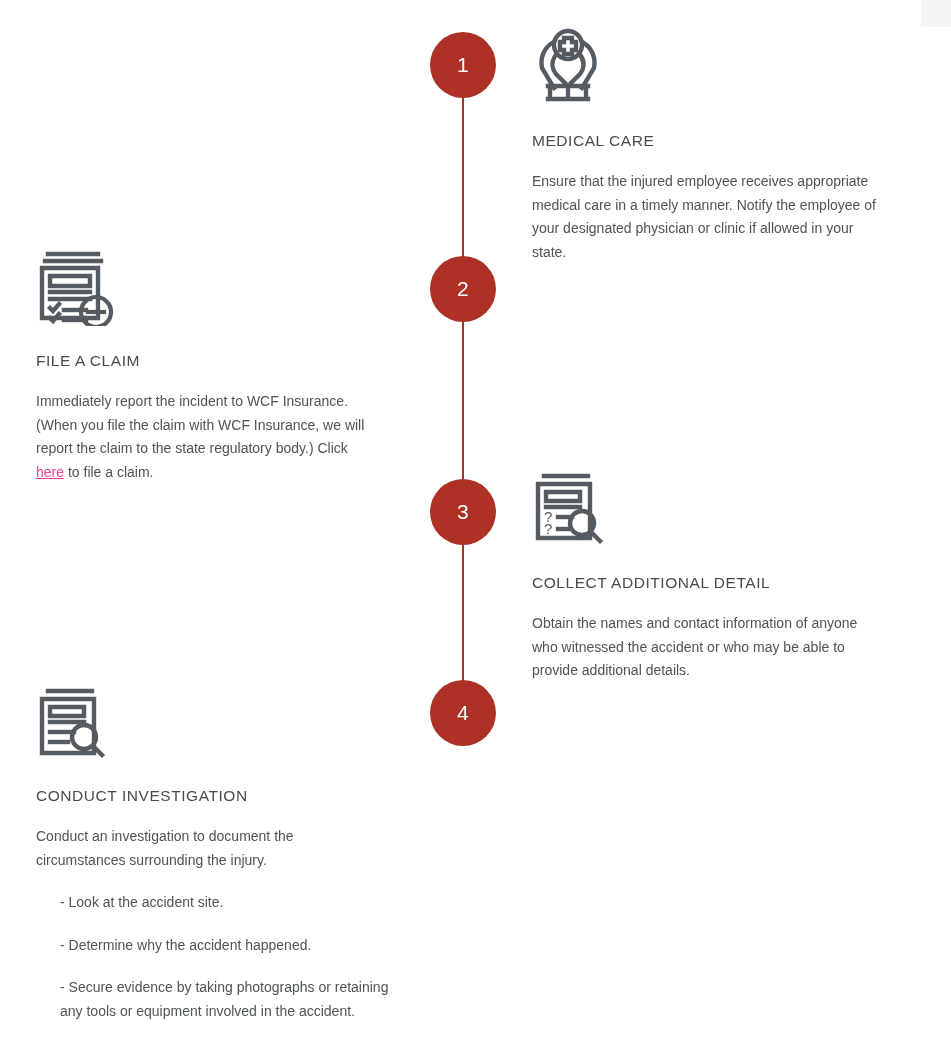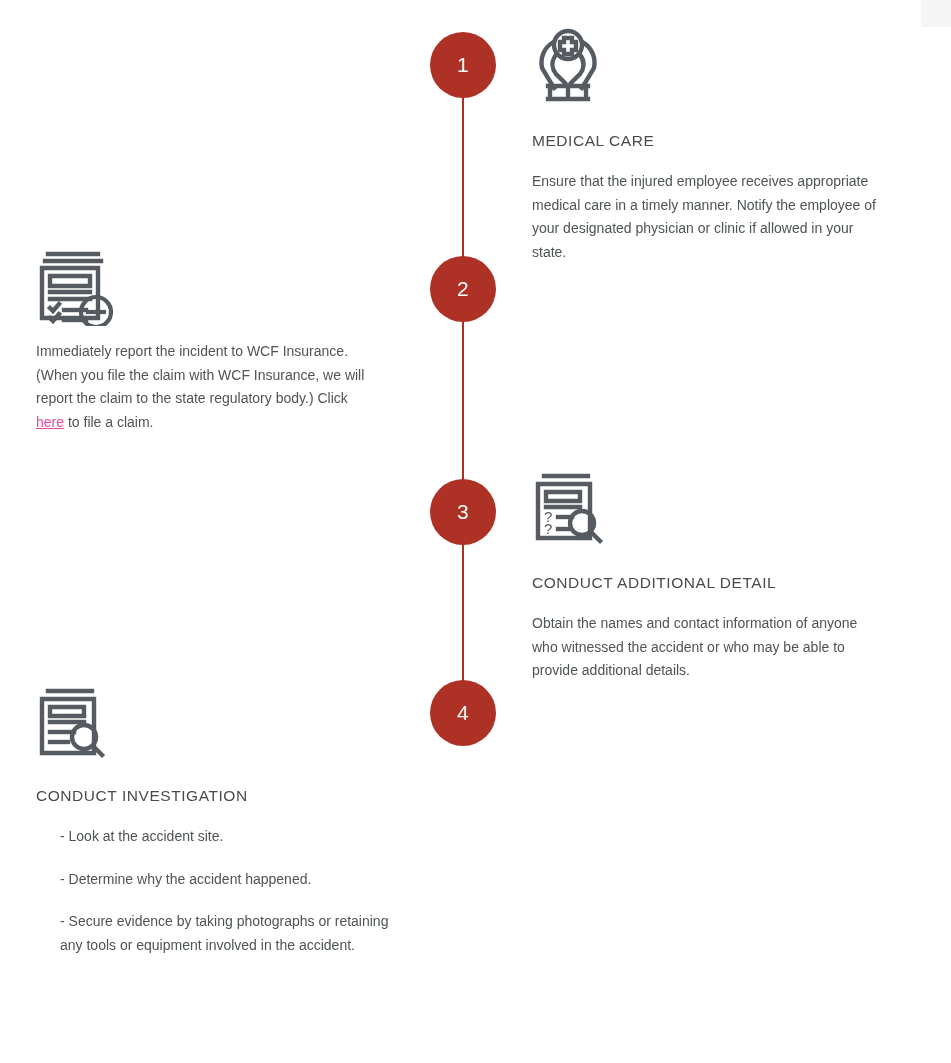--- a/index.html
+++ b/index.html
@@ -163,20 +163,21 @@
         <path d="M14 68 l3 3 l6 -7"></path>
         <path d="M28 60 h22"></path>
         <path d="M28 70 h22"></path>
       </g>
       <g class="icon-stroke">
         <circle cx="60" cy="62" r="15" stroke-width="4.2"></circle>
         <path d="M52 62 h16" stroke-width="4.2"></path>
       </g>
     </svg>
   </span>
+  <h3 class="step-title">FILE A CLAIM</h3>
   <p class="step-text"><span>Immediately report the incident to WCF Insurance. (When you file the claim with WCF Insurance, we will report the claim to the state regulatory body.) Click </span><a class="inline-link">here</a><span> to file a claim.</span></p>
 </div>
 
 <div class="step-block right block-3">
   <span class="step-icon">
     <svg width="74" height="74" viewBox="0 0 74 74">
       <g class="icon-stroke">
         <path d="M12 4 h44"></path>
         <path d="M6 12 h52 v54 h-52 z"></path>
         <path d="M14 20 h34 v9 h-34 z"></path>
@@ -189,21 +190,21 @@
       <g class="icon-stroke" stroke-width="3.2">
         <path d="M26 45 h14"></path>
         <path d="M26 57 h10"></path>
       </g>
       <g class="icon-stroke" stroke-width="6">
         <circle cx="50" cy="51" r="12"></circle>
         <path d="M59 60 l9 9"></path>
       </g>
     </svg>
   </span>
-  <h3 class="step-title">CONDUCT ADDITIONAL DETAIL</h3>
+  <h3 class="step-title">COLLECT ADDITIONAL DETAIL</h3>
   <p class="step-text">Obtain the names and contact information of anyone who witnessed the accident or who may be able to provide additional details.</p>
 </div>
 
 <div class="step-block left block-4">
   <span class="step-icon">
     <svg width="74" height="74" viewBox="0 0 74 74">
       <g class="icon-stroke">
         <path d="M12 4 h44"></path>
         <path d="M6 12 h52 v54 h-52 z"></path>
         <path d="M14 20 h34 v9 h-34 z"></path>
@@ -211,16 +212,17 @@
         <path d="M14 45 h24"></path>
         <path d="M14 55 h18"></path>
       </g>
       <g class="icon-stroke" stroke-width="6">
         <circle cx="48" cy="50" r="12"></circle>
         <path d="M57 59 l9 9"></path>
       </g>
     </svg>
   </span>
   <h3 class="step-title">CONDUCT INVESTIGATION</h3>
+  <p class="step-text">Conduct an investigation to document the circumstances surrounding the injury.</p>
   <p class="step-text bullet">- Look at the accident site.</p>
   <p class="step-text bullet">- Determine why the accident happened.</p>
   <p class="step-text bullet">- Secure evidence by taking photographs or retaining any tools or equipment involved in the accident.</p>
 </div>
 
 </body></html>

